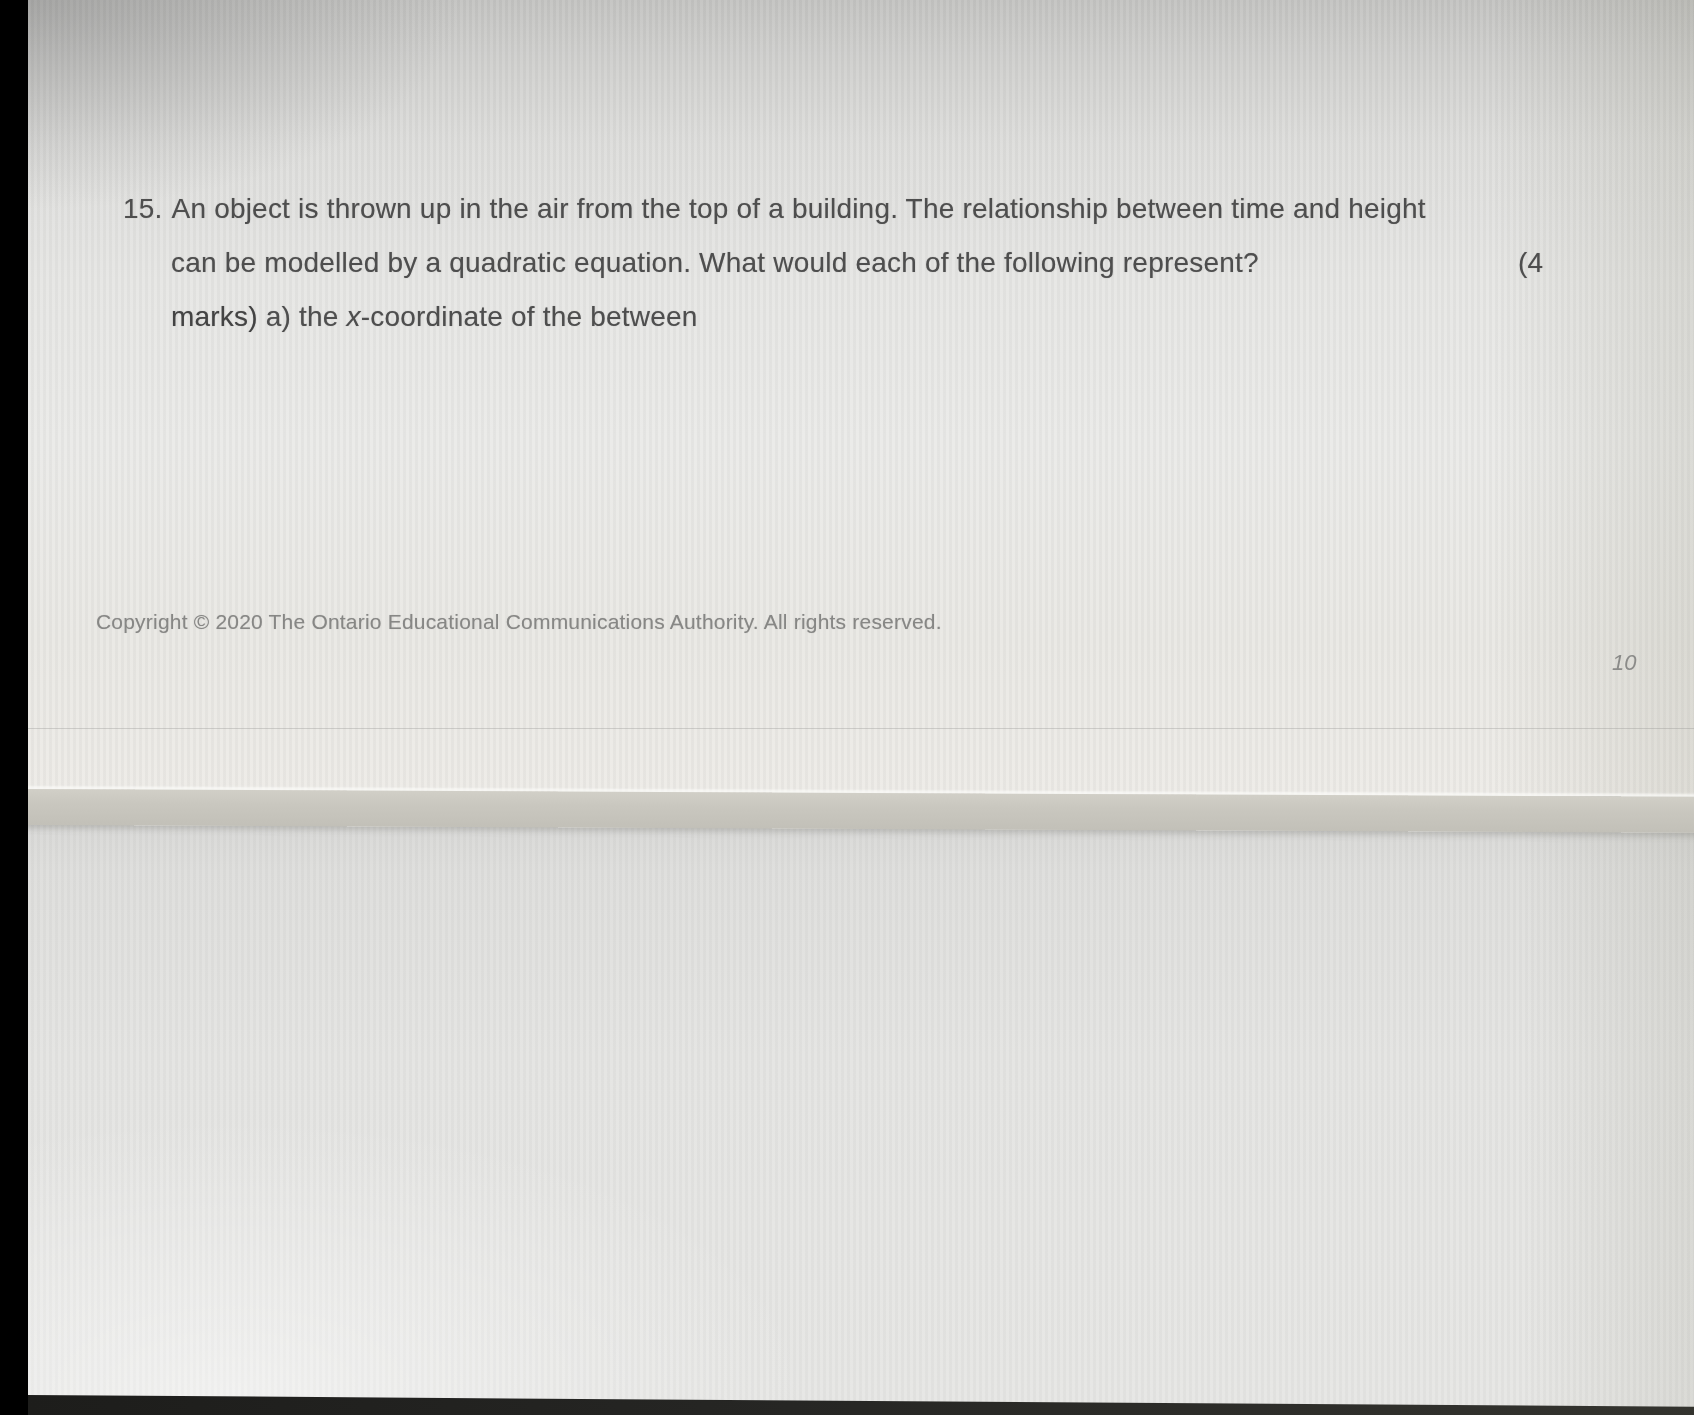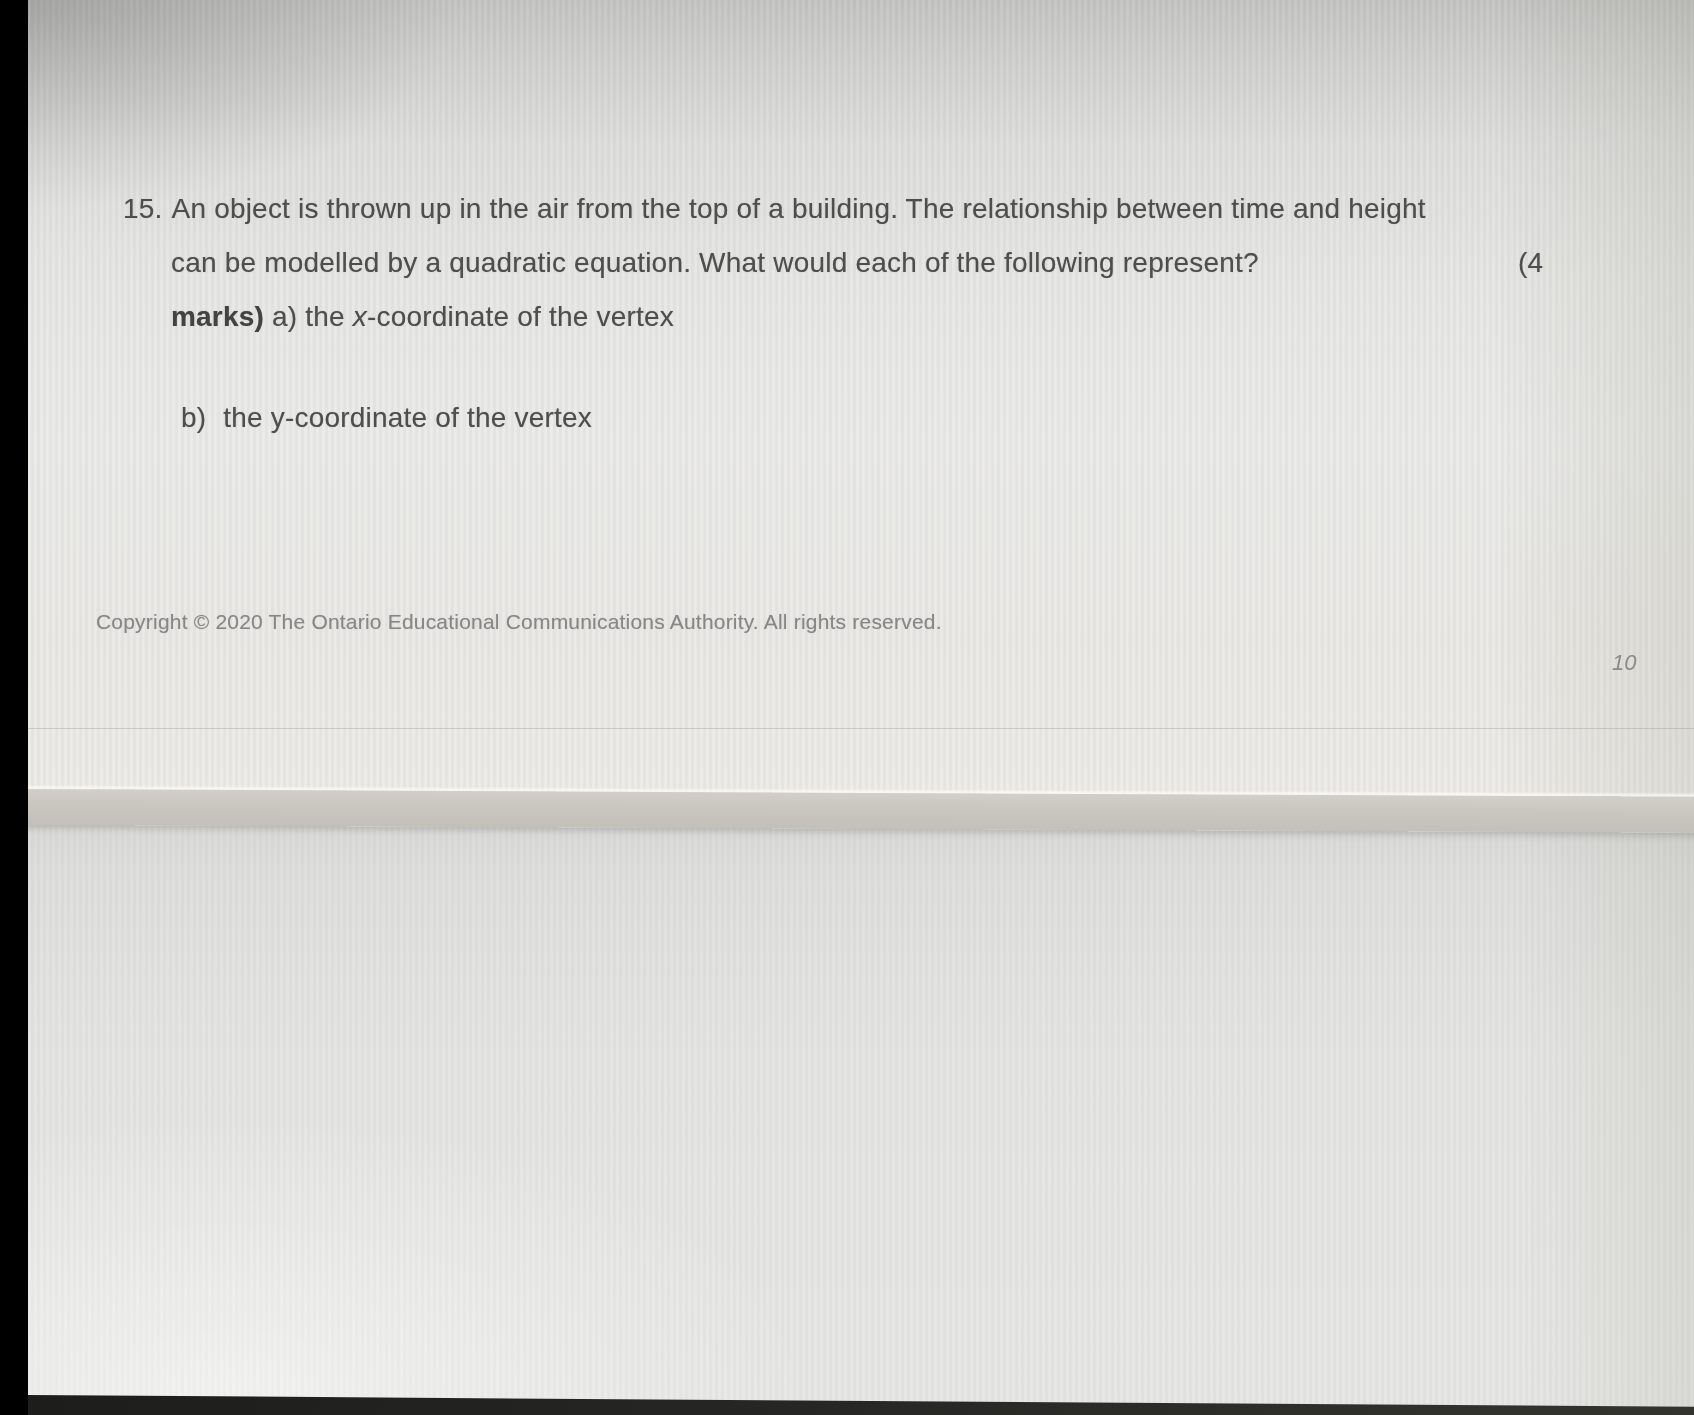--- a/index.html
+++ b/index.html
@@ -51,44 +51,43 @@
   .t{position:absolute;white-space:nowrap;}
   .q{
     font-size:28px;letter-spacing:0.2px;color:#4e4e4e;
     text-shadow:0 0 1px rgba(78,78,78,0.40);
   }
   .q-num{margin-right:9px;}
   .line1{left:95px;top:193px;}
   .line2{left:143px;top:247px;text-align:center;}
   .line3{left:143px;top:301px;}
   .marks-open{position:absolute;left:1347px;top:0;}
-  .marks-bold{font-weight:bold;color:#434343;text-align:center;}
+  .marks-bold{font-weight:normal;color:#434343;text-align:center;}
   .var{font-style:italic;}
   .part-label{display:inline-block;margin-right:17px;}
   .part-b{left:153px;top:402px;}
   .copyright{
     left:68px;top:610px;font-size:21px;letter-spacing:0.2px;color:#878785;
     text-shadow:0 0 1px rgba(130,130,128,0.35);
   }
   .page-num{left:1584px;top:650px;font-size:22px;font-style:italic;color:#8b8b89;text-align:center;}
 </style>
 </head>
 <body>
 
 <div class="canvas">
 
   <div class="page page-top">
 
     <div class="t q line1"><span class="q-num">15.</span><span>An object is thrown up in the air from the top of a building. The relationship between time and height</span></div>
 
     <div class="t q line2"><span>can be modelled by a quadratic equation. What would each of the following represent?</span><span class="marks-open">(4</span></div>
 
-    <div class="t q line3"><span class="marks-bold">marks)</span><span> a) the </span><span class="var">x</span><span>-coordinate of the vertex</span></div>
+    <div class="t q line3"><span class="marks-bold">marks)</span><span> a) the </span><span class="var">x</span><span>-coordinate of the between</span></div>
 
-    <div class="t q part-b"><span class="part-label">b)</span><span>the y-coordinate of the vertex</span></div>
 
     <div class="page-bottom-edge"></div>
 
     <div class="t copyright">Copyright © 2020 The Ontario Educational Communications Authority. All rights reserved.</div>
     <div class="t page-num">10</div>
   </div>
 
   <div class="page page-bottom">
     
     

